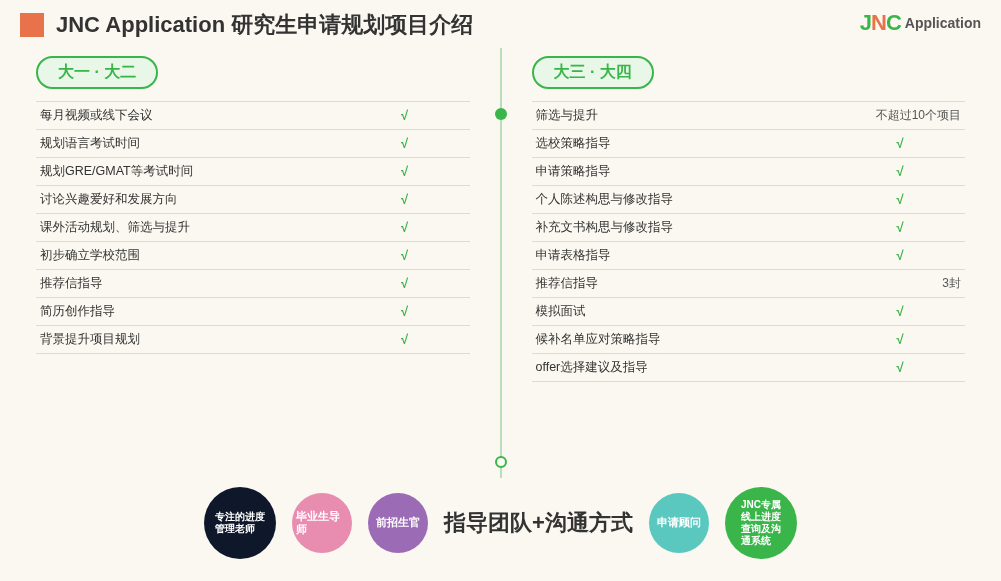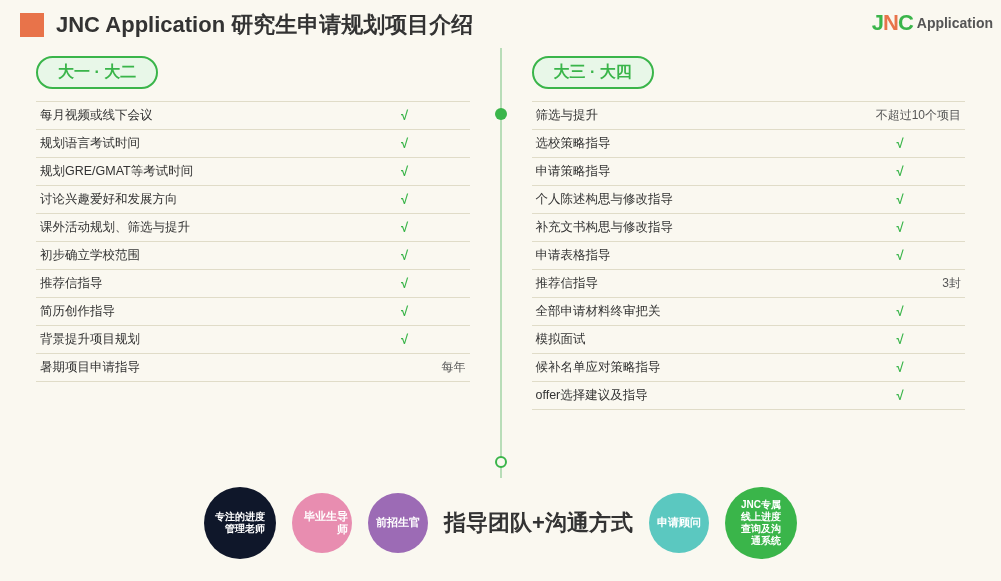--- a/index.html
+++ b/index.html
@@ -29,21 +29,21 @@
     .header-title {
       font-size: 22px;
       font-weight: bold;
       color: #333;
     }
 
     
     .logo {
       position: absolute;
       top: 10px;
-      right: 8px;
+      right: 20px;
       display: flex;
       align-items: center;
       margin-left: 44px;
     }
     .logo-jnc {
       font-size: 22px;
       font-weight: 900;
       color: #3ab54a;
       letter-spacing: -1px;
     }
@@ -166,21 +166,21 @@
     }
 
     .circle-item {
       display: flex;
       flex-direction: column;
       align-items: center;
       justify-content: center;
       border-radius: 50%;
       font-size: 11px;
       font-weight: bold;
-      text-align: right;
+      text-align: left;
       line-height: 1.2;
     }
     .circle-green-large {
       width: 72px;
       height: 72px;
       background: #0f172a;
       color: white;
     }
     .circle-pink {
       width: 60px;
@@ -267,24 +267,20 @@
             <td class="value">√</td>
           </tr>
           <tr>
             <td class="label">简历创作指导</td>
             <td class="value">√</td>
           </tr>
           <tr>
             <td class="label">背景提升项目规划</td>
             <td class="value">√</td>
           </tr>
-          <tr>
-            <td class="label">暑期项目申请指导</td>
-            <td class="value-text">每年</td>
-          </tr>
         </tbody>
     </table>
   </div>
 
   <div class="divider">
     <div class="divider-circle-top"></div>
     <div class="divider-circle-bottom"></div>
   </div>
 
   <div class="col-right">
@@ -311,24 +307,20 @@
             <td class="label">补充文书构思与修改指导</td>
             <td class="value">√</td>
           </tr>
           <tr>
             <td class="label">申请表格指导</td>
             <td class="value">√</td>
           </tr>
           <tr>
             <td class="label">推荐信指导</td>
             <td class="value-text">3封</td>
-          </tr>
-          <tr>
-            <td class="label">全部申请材料终审把关</td>
-            <td class="value">√</td>
           </tr>
           <tr>
             <td class="label">模拟面试</td>
             <td class="value">√</td>
           </tr>
           <tr>
             <td class="label">候补名单应对策略指导</td>
             <td class="value">√</td>
           </tr>
           <tr>

